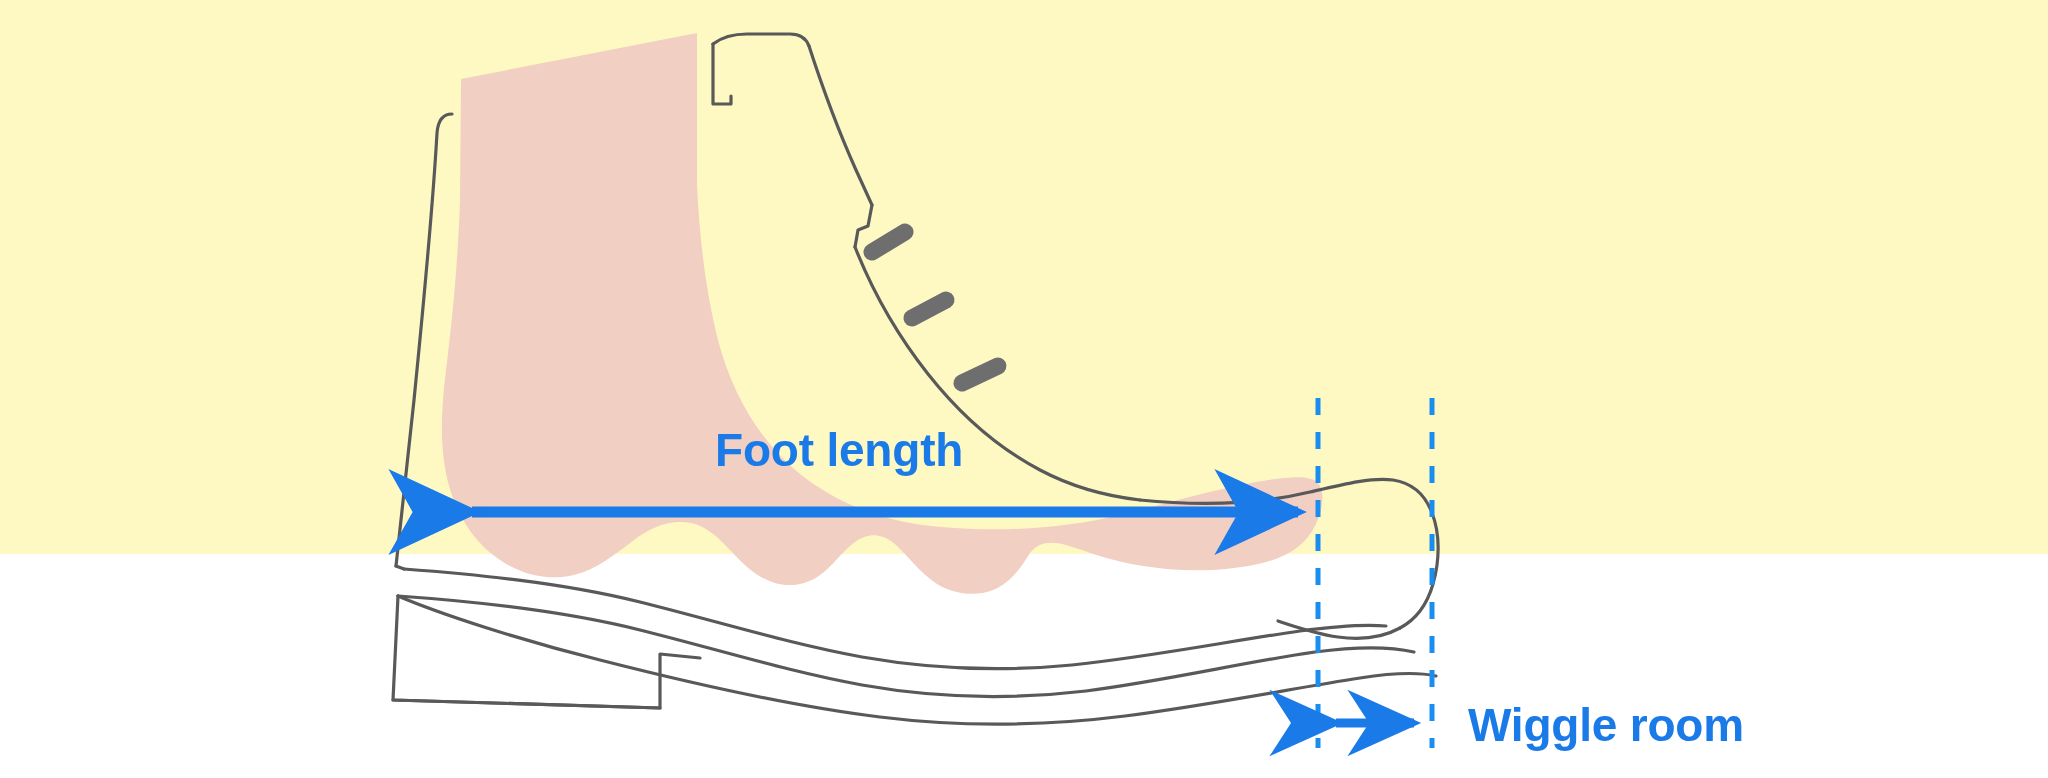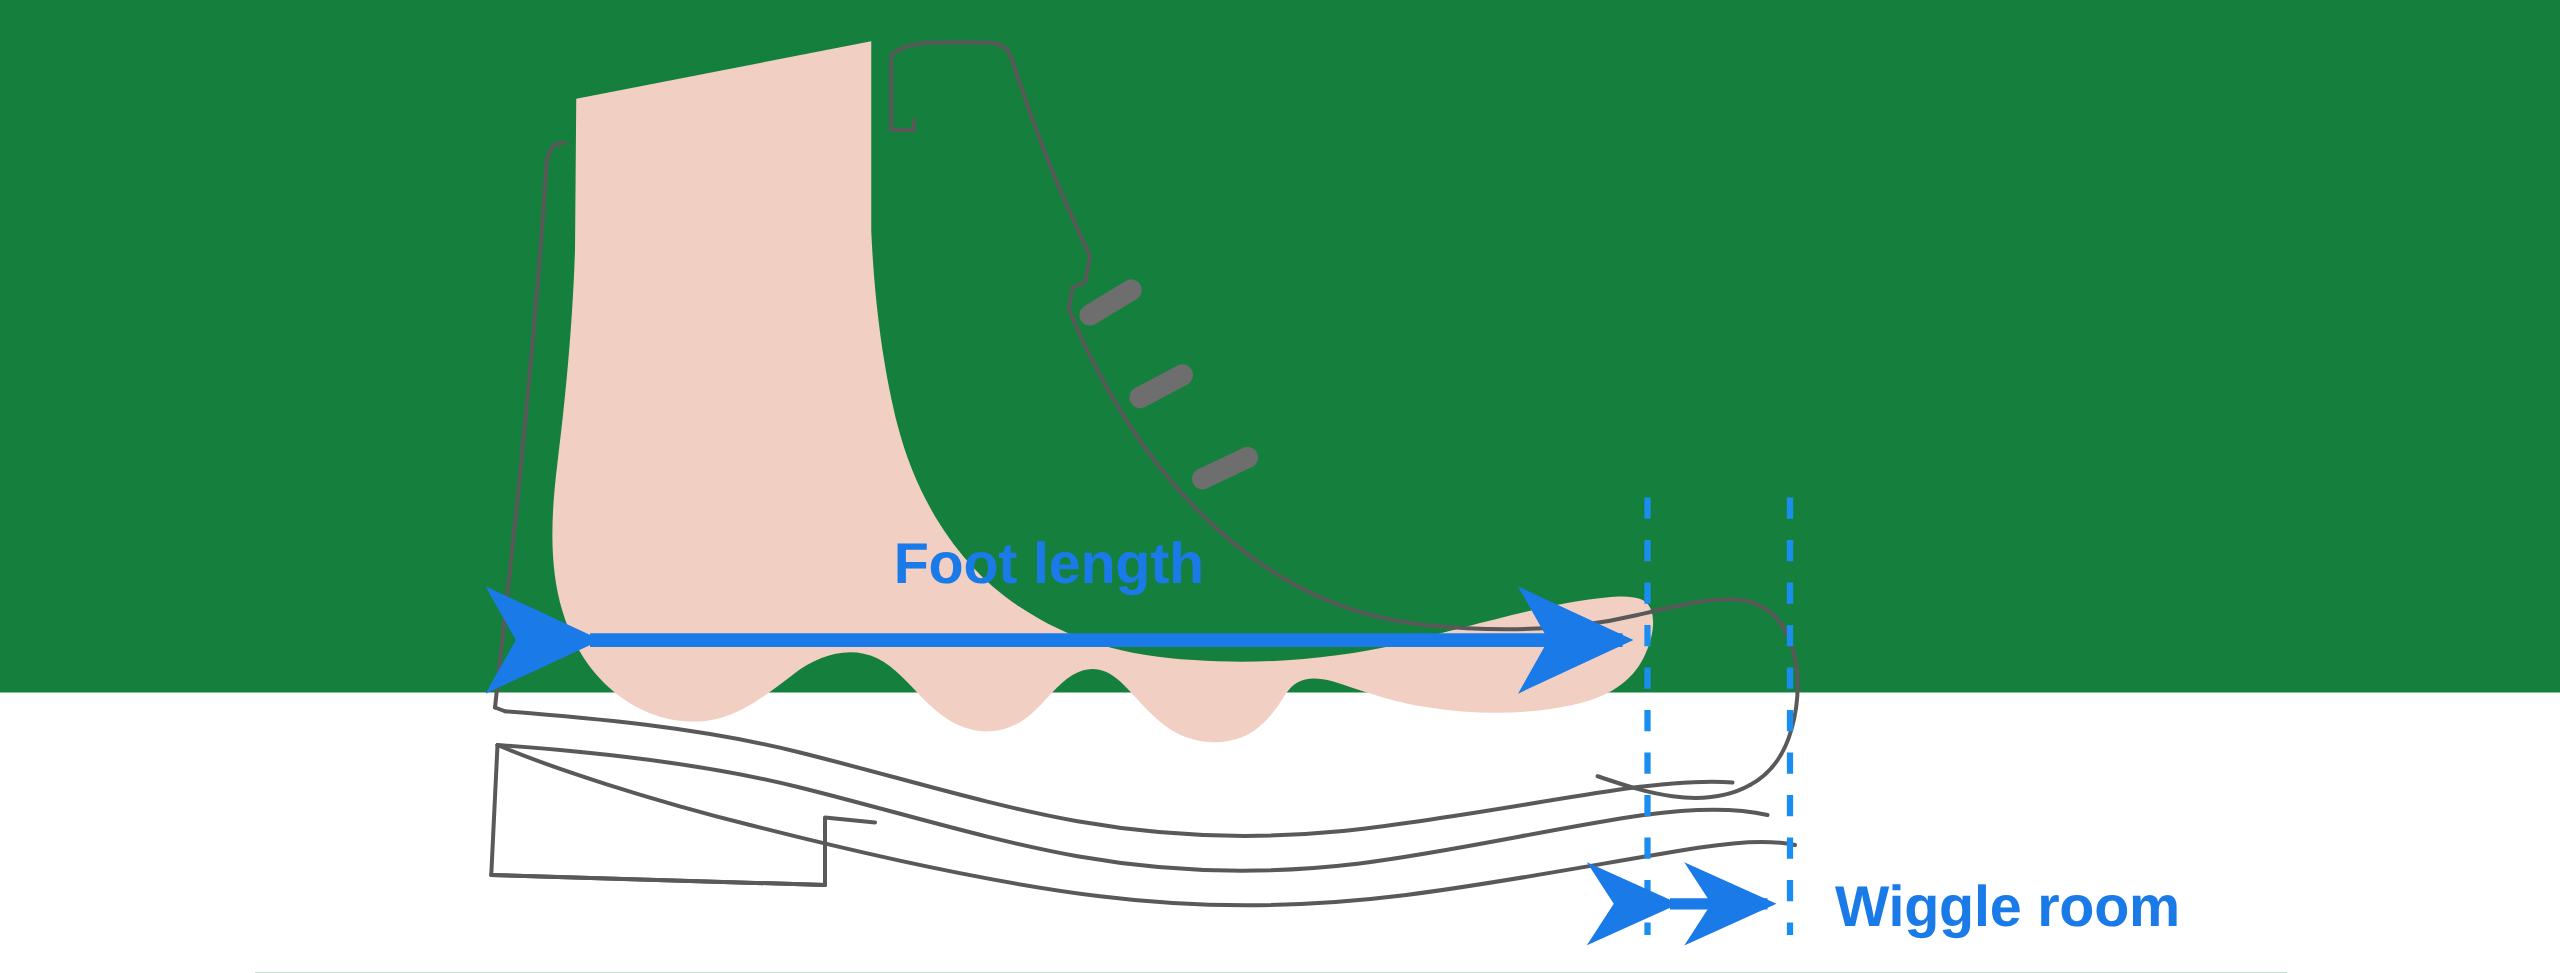--- a/index.html
+++ b/index.html
@@ -10,21 +10,21 @@
   body {
     width: 2048px;
     height: 778px;
     font-family: "Liberation Sans", sans-serif;
     overflow: hidden;
   }
   #diagram-root {
     position: relative;
     width: 2048px;
     height: 554px;
-    background: #15803d;
+    background: #fef9c3;
   }
   #boot-svg {
     position: absolute;
     left: 0;
     top: 0;
     width: 2048px;
     height: 778px;
     display: block;
   }
   .label-text {

